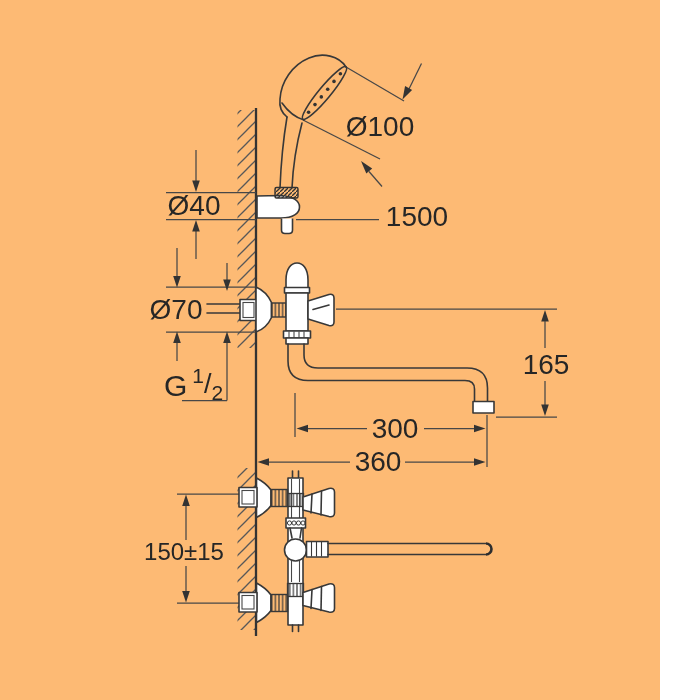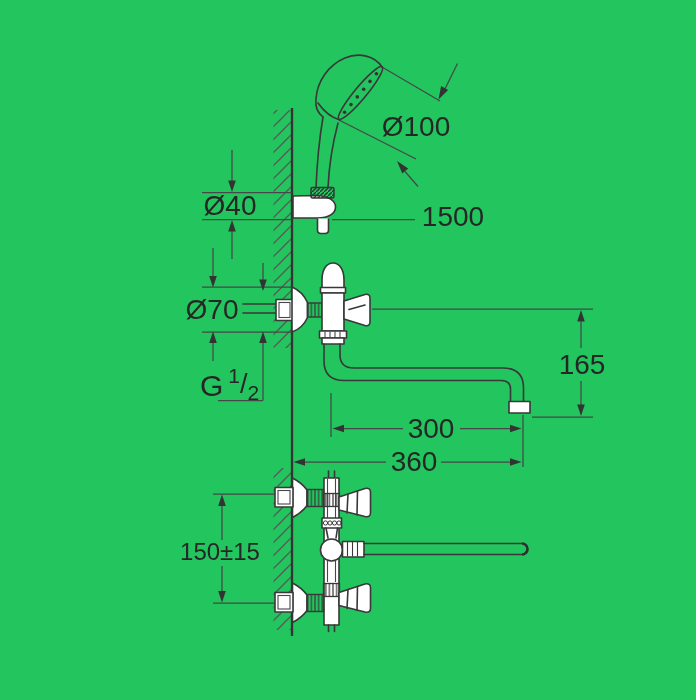--- a/index.html
+++ b/index.html
@@ -1,16 +1,16 @@
 <!DOCTYPE html>
 <html><head>
 <meta charset="utf-8">
 <style>
   html,body{margin:0;padding:0;background:#fff;}
-  .stage{width:660px;height:700px;background:#22c55e;position:relative;font-family:"Liberation Sans",sans-serif;padding-left:36px;}
+  .stage{width:660px;height:700px;background:#fdba74;position:relative;font-family:"Liberation Sans",sans-serif;}
   svg{display:block;}
   text{font-family:"Liberation Sans",sans-serif;fill:#262626;}
   .part{stroke:#383838;stroke-width:1.6;fill:none;stroke-linecap:round;stroke-linejoin:round;}
   .partf{stroke:#383838;stroke-width:1.6;fill:#ffffff;stroke-linejoin:round;}
   .dim{stroke:#474747;stroke-width:1.25;fill:none;stroke-linecap:butt;}
   .arr{fill:#333333;stroke:none;}
   .thin{stroke:#474747;stroke-width:1.1;fill:none;}
 </style>
 </head>
 <body>

